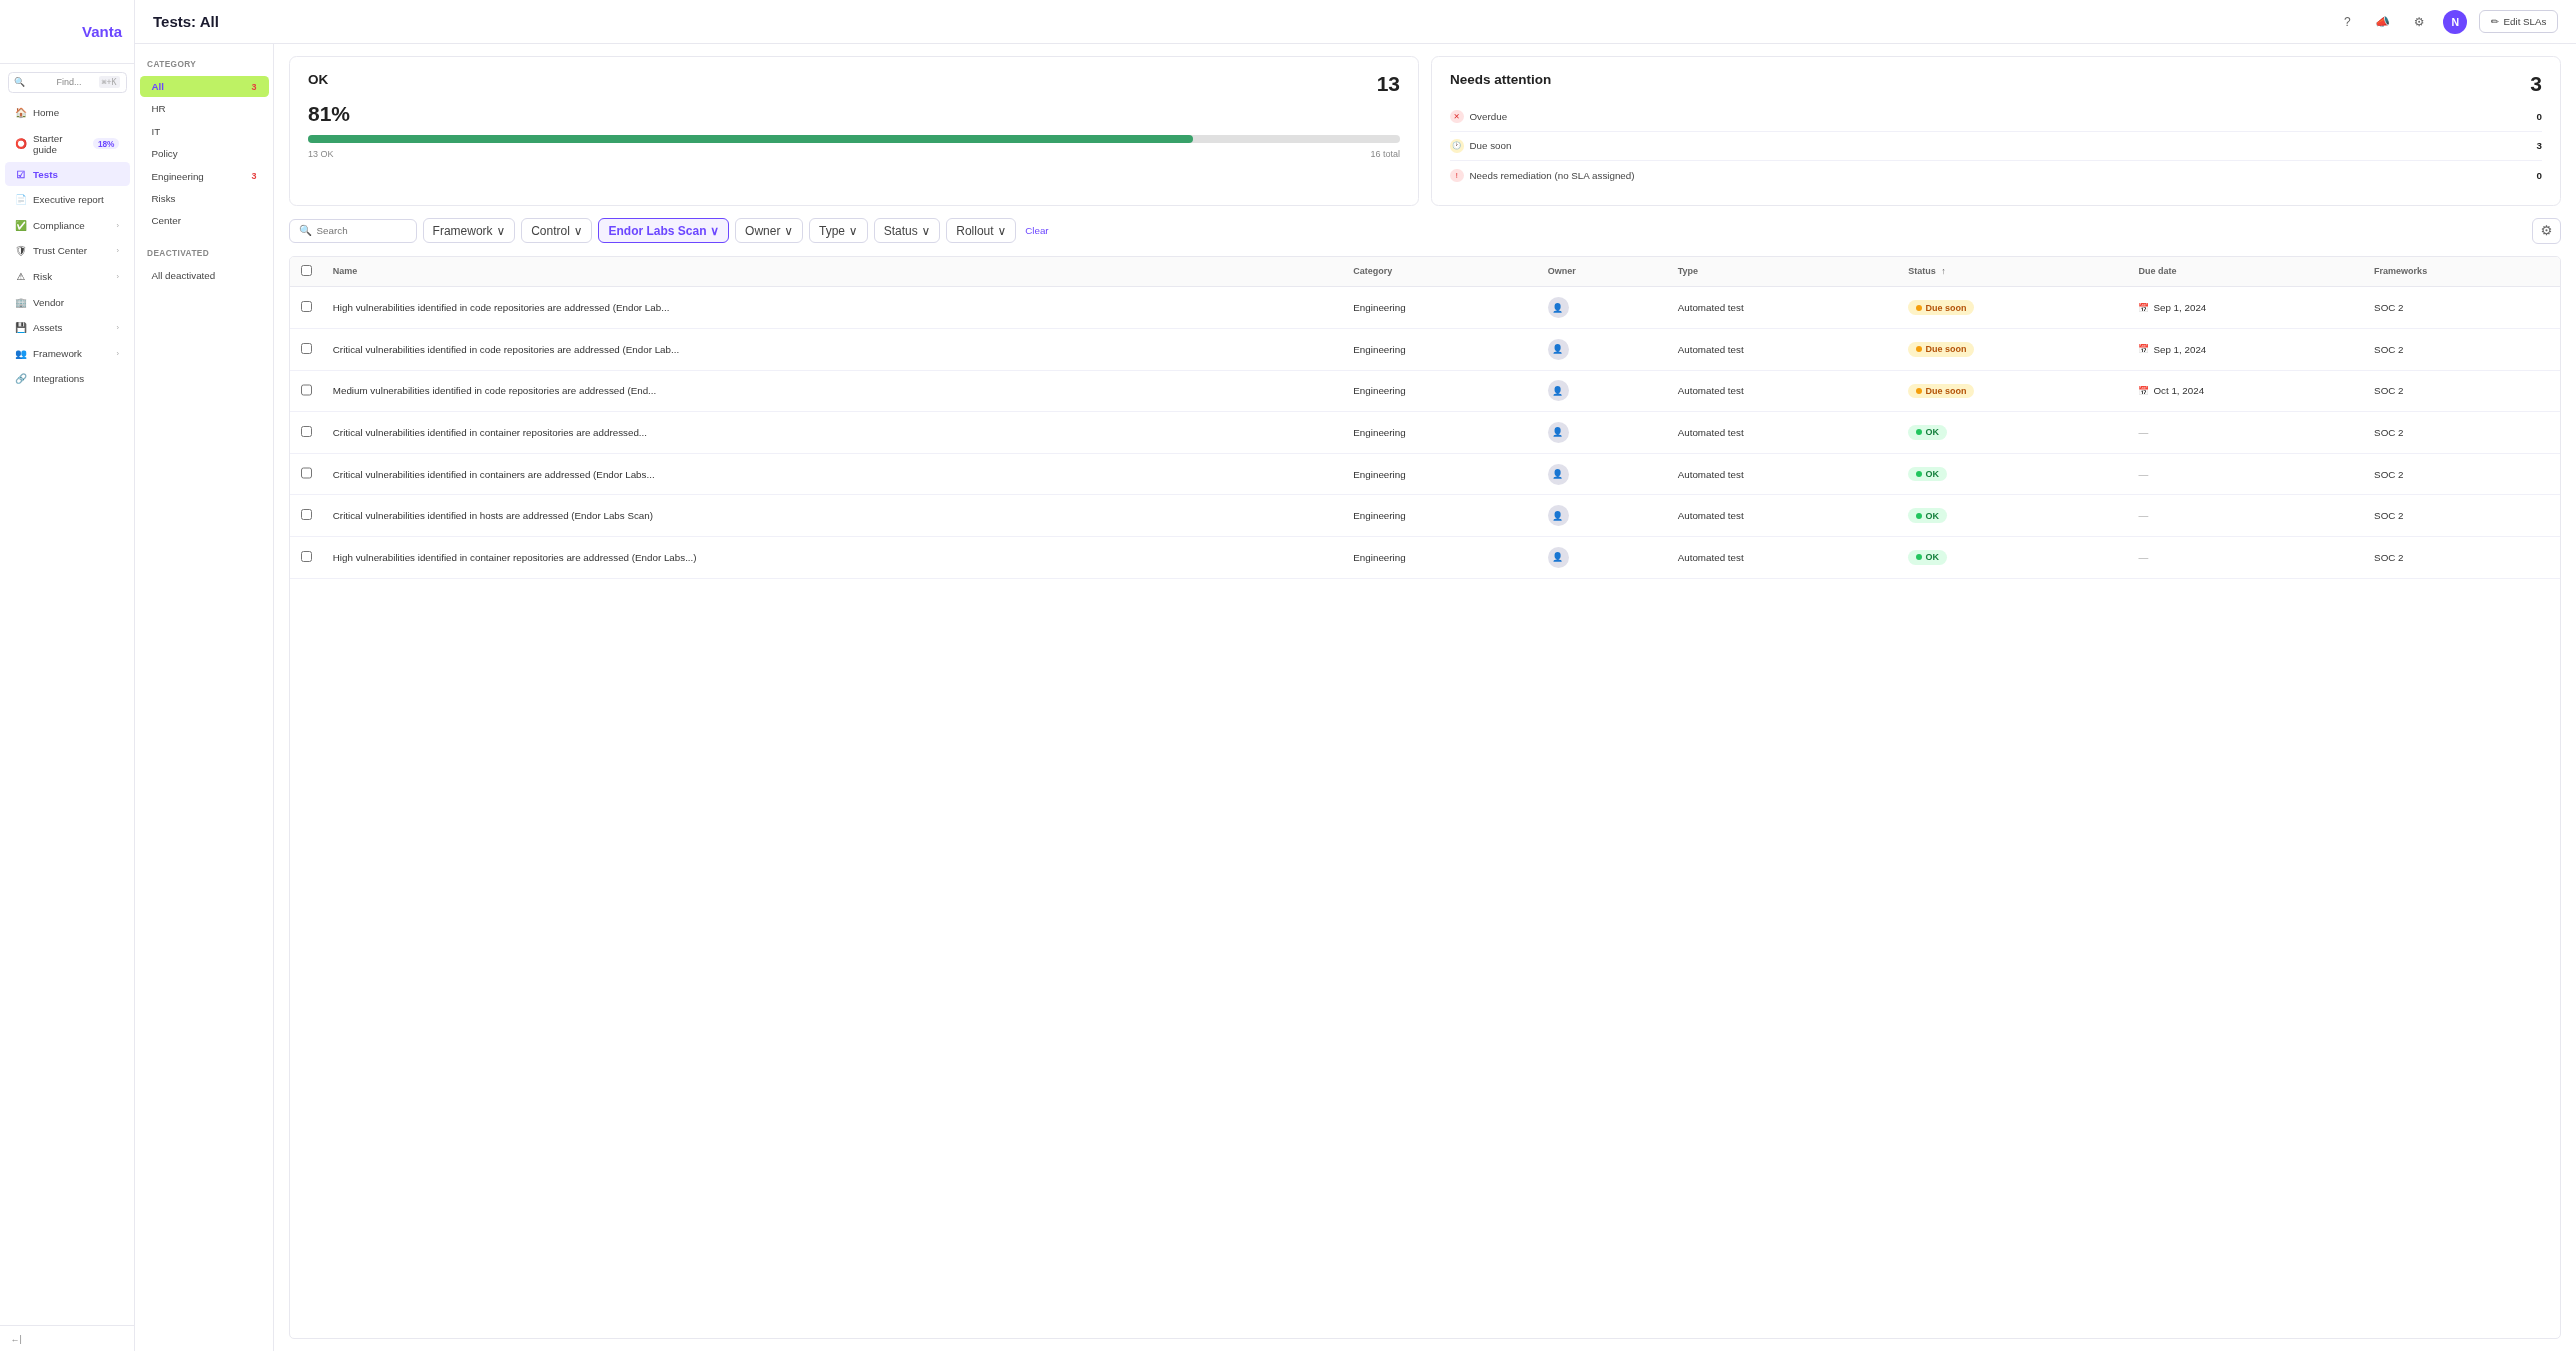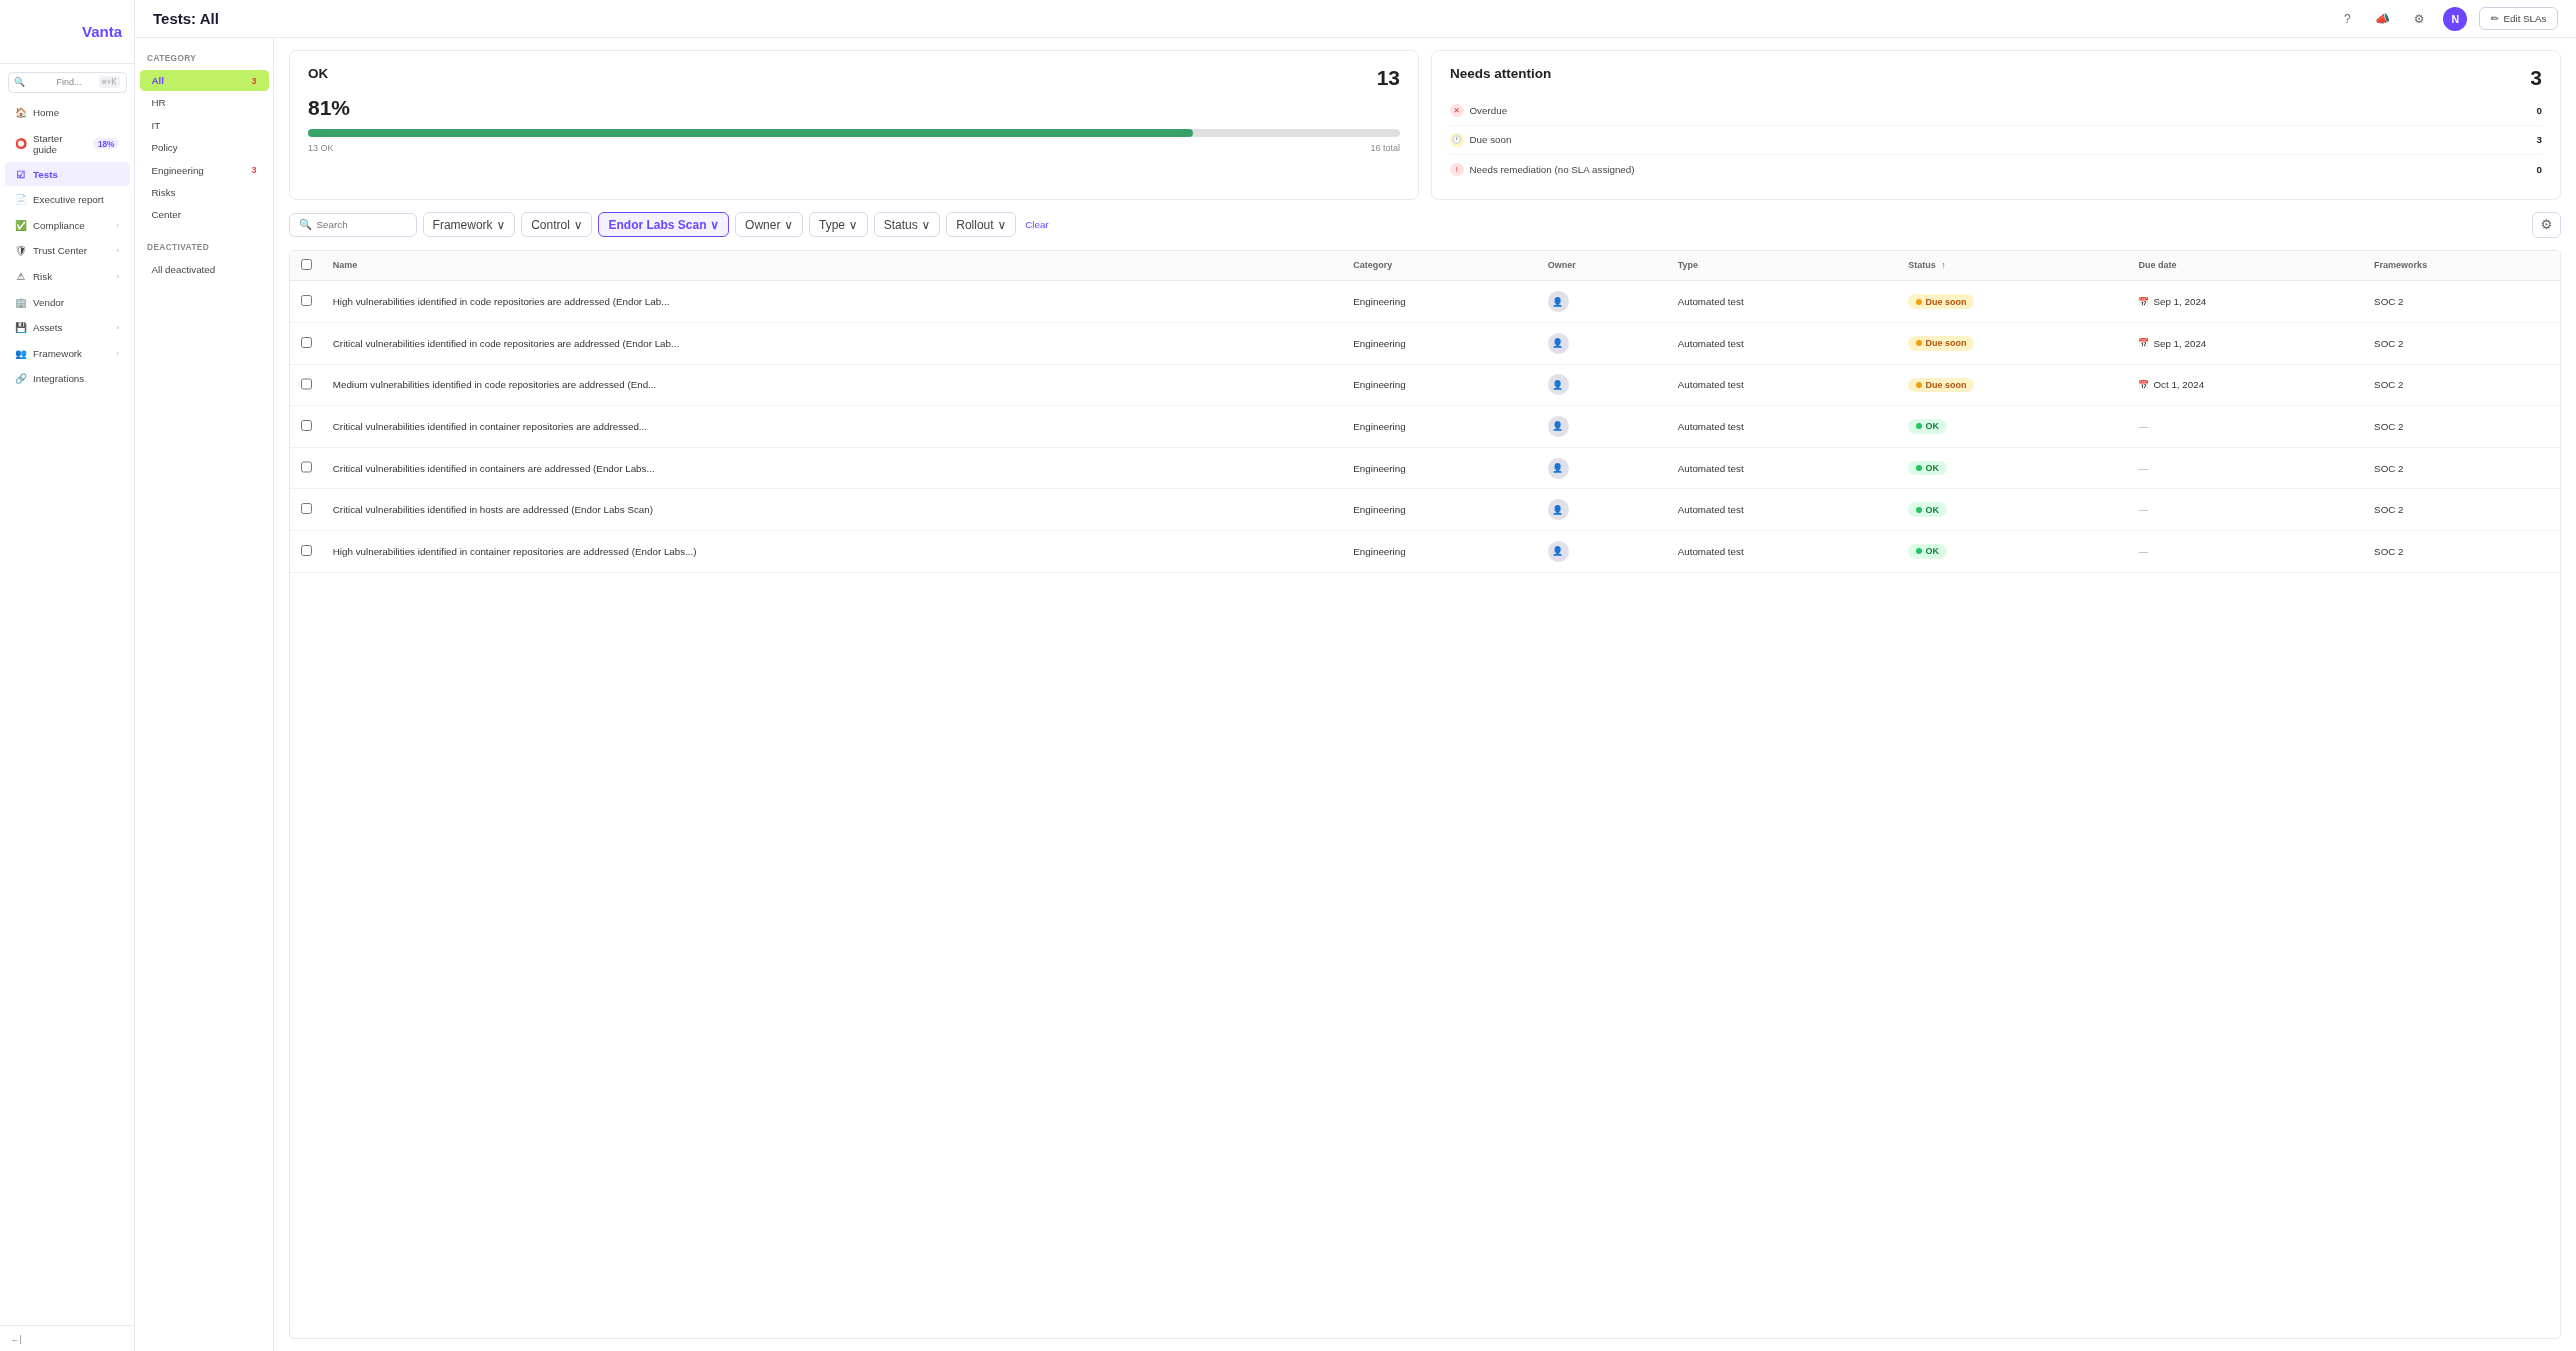--- a/index.html
+++ b/index.html
@@ -15,21 +15,21 @@
     .find-wrapper kbd { font-size: 8.3px; color: #aaa; background: #f0f0f5; border-radius: 2.3px; padding: 0.8px 3px; }
     .nav-item { display: flex; align-items: center; gap: 6px; padding: 6px 10.5px; cursor: pointer; border-radius: 4.5px; margin: 0.8px 4.5px; font-size: 9.8px; color: #444; }
     .nav-item.active { background: #f0eeff; color: #6c47ff; font-weight: 600; }
     .nav-item .nav-icon { width: 12px; height: 12px; display: flex; align-items: center; justify-content: center; }
     .nav-item .chevron { margin-left: auto; font-size: 7.5px; color: #aaa; }
     .nav-badge { margin-left: auto; background: #f0eeff; color: #6c47ff; font-size: 8.3px; border-radius: 6px; padding: 0.8px 4.5px; font-weight: 600; }
     .sidebar-bottom { margin-top: auto; padding: 7.5px 10.5px; border-top: 0.8px solid #e8e8ef; display: flex; align-items: center; gap: 4.5px; cursor: pointer; color: #888; font-size: 9px; }
 
     
     .main { flex: 1; display: flex; flex-direction: column; overflow: hidden; }
-    .topbar { height: 38px; border-bottom: 0.8px solid #e8e8ef; display: flex; align-items: center; justify-content: space-between; padding: 0 18px; }
+    .topbar { height: 44px; border-bottom: 0.8px solid #e8e8ef; display: flex; align-items: center; justify-content: space-between; padding: 0 18px; }
     .topbar-title { font-size: 15px; font-weight: 700; color: #1a1a2e; }
     .topbar-actions { display: flex; align-items: center; gap: 12px; }
     .topbar-icon { width: 24px; height: 24px; display: flex; align-items: center; justify-content: center; border-radius: 50%; cursor: pointer; color: #666; font-size: 12px; }
     .topbar-avatar { width: 24px; height: 24px; background: #6c47ff; border-radius: 50%; display: flex; align-items: center; justify-content: center; color: #fff; font-weight: 700; font-size: 10.5px; cursor: pointer; }
     .edit-slas-btn { display: flex; align-items: center; gap: 4.5px; border: 0.8px solid #d0d0e0; border-radius: 6px; padding: 5.3px 10.5px; cursor: pointer; font-size: 9.8px; color: #444; background: #fff; }
 
     
     .content { display: flex; flex: 1; overflow: hidden; }
 
     

